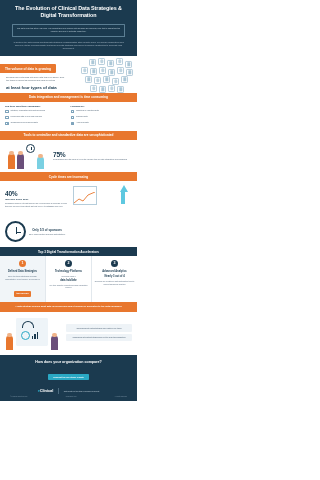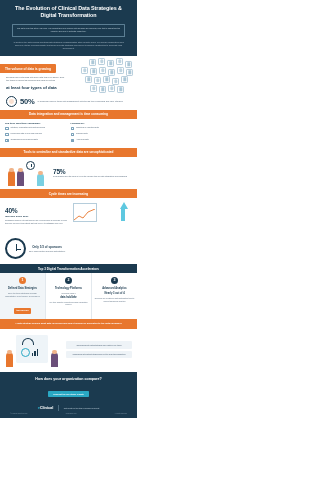--- a/index.html
+++ b/index.html
@@ -290,25 +290,20 @@
       <div class="ic alt" style="left:31px;top:28px"></div>
       <div class="ic" style="left:40px;top:29px"></div>
     </div>
     <div class="band-orange-left">The volume of data is growing</div>
     <div class="volume-left">
       <div class="volume-text">Sponsors and contending with more data than ever before. Over two thirds of clinical trial sponsors are using or piloting</div>
       <div class="volume-big">at least four types of data</div>
     </div>
   </div>
 
-  <div class="stat-row">
-    <div class="stat-ring"></div>
-    <div class="stat-num">50%</div>
-    <div class="stat-desc">of sponsors perceive these data management activities as time-consuming and labor-intensive</div>
-  </div>
 
   <div class="band-orange">Data integration and management is time consuming</div>
 
   <div class="cols">
     <div class="col">
       <div class="col-head">Top three most time consuming:</div>
       <div class="li">
         <span class="li-ic"></span>
         <span class="li-tx">Initiating, elaborating with data providers</span>
       </div>

